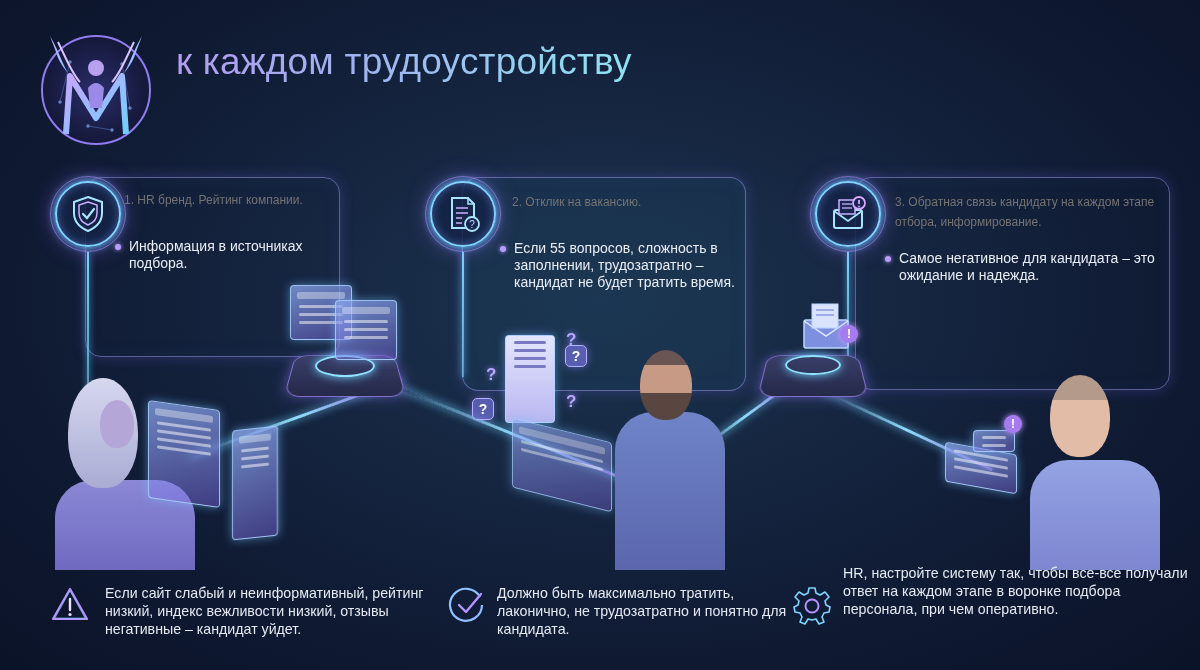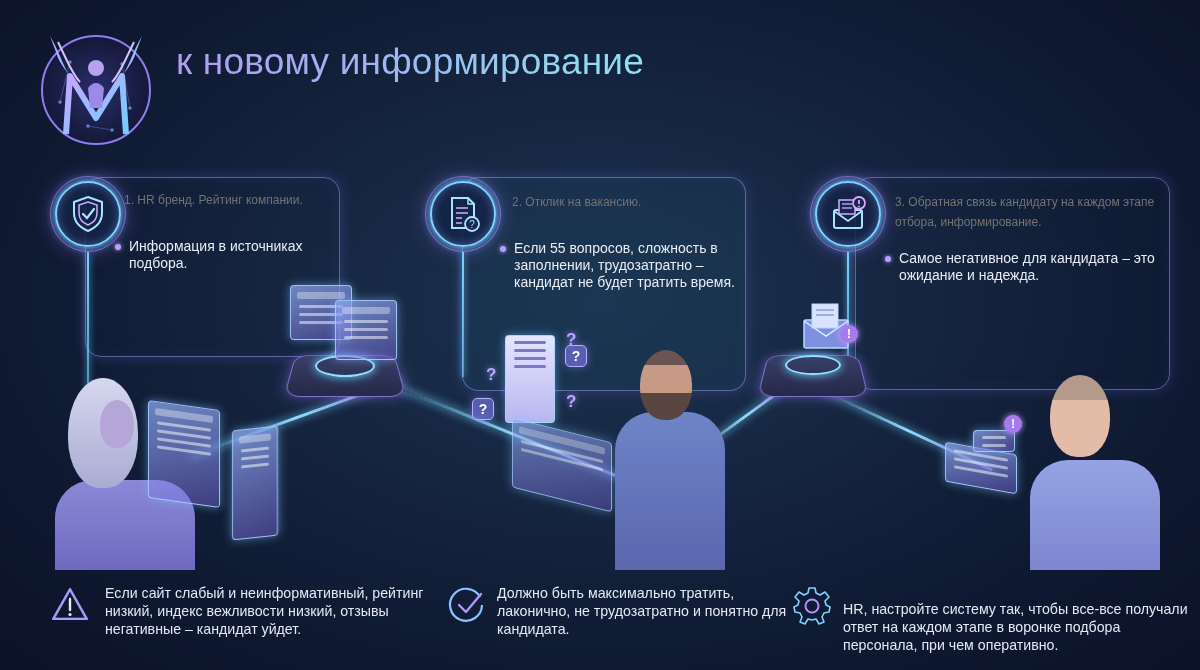--- a/index.html
+++ b/index.html
@@ -107,21 +107,21 @@
     }
 
     
     .note-icon { width: 40px; height: 40px; }
     .ni1 { left: 50px; top: 585px; }
     .ni2 { left: 447px; top: 585px; }
     .ni3 { left: 792px; top: 585px; }
     .note-text { font-size: 14.2px; line-height: 18px; color: #e4e9f3; }
     .nt1 { left: 105px; top: 584px; width: 330px; }
     .nt2 { left: 497px; top: 584px; width: 290px; }
-    .nt3 { left: 843px; top: 600px; width: 345px; }
+    .nt3 { left: 843px; top: 564px; width: 345px; }
   </style>
 </head>
 <body>
 
 <div class="abs logo">
   <svg width="132" height="132" viewBox="0 0 132 132">
     <defs>
       <radialGradient id="lg" cx="50%" cy="50%" r="50%">
         <stop offset="0%" stop-color="#2a2d6a"></stop>
         <stop offset="100%" stop-color="#141838"></stop>
@@ -147,21 +147,21 @@
     <path d="M112 14 C102 30 98 50 86 62 C94 50 102 44 106 30 Z" fill="url(#wg)"></path>
     <path d="M28 20 C36 36 42 52 50 60" stroke="#d8c2ff" stroke-width="2" fill="none"></path>
     <path d="M104 20 C96 36 90 52 82 60" stroke="#d8c2ff" stroke-width="2" fill="none"></path>
     <path d="M36 112 L40 54 L66 96 L92 54 L96 112" stroke="url(#wg)" stroke-width="6" fill="none" stroke-linejoin="round"></path>
     <circle cx="66" cy="46" r="8" fill="#b7a2f0"></circle>
     <path d="M58 66 Q66 56 74 66 L72 86 L60 86 Z" fill="#9c8ae8"></path>
   </svg>
 </div>
 
 <div class="abs title">
-  <span>к новому информирование</span>
+  <span>к каждом трудоустройству</span>
 </div>
 
 <div class="abs card card1"></div>
 <div class="abs card card2"></div>
 <div class="abs card card3"></div>
 
 <div class="abs stem stem1"></div>
 <div class="abs stem stem2"></div>
 <div class="abs stem stem3"></div>
 

